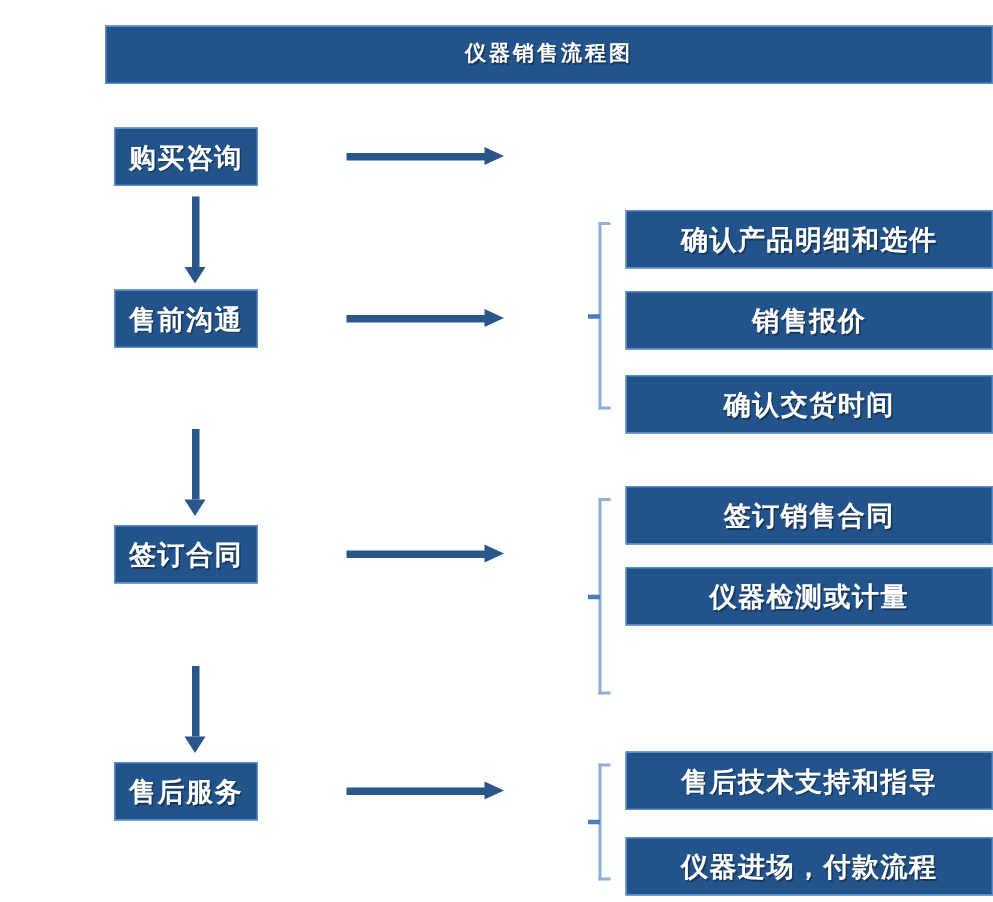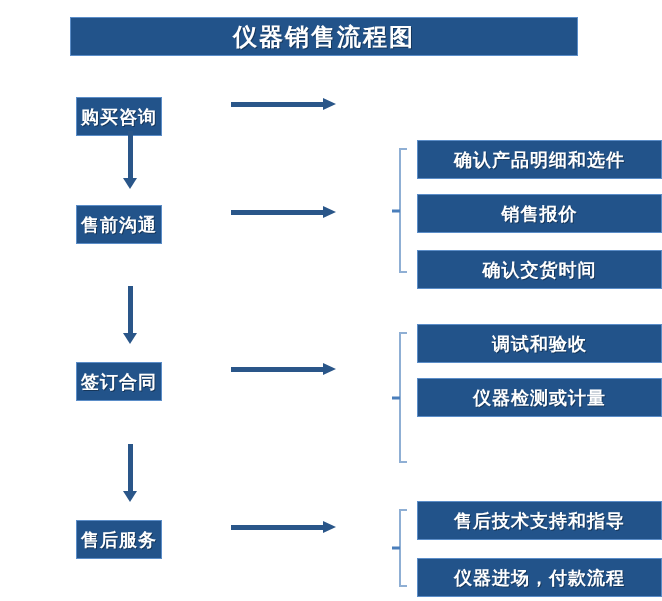--- a/index.html
+++ b/index.html
@@ -31,32 +31,31 @@
     justify-content: center;
     text-align: center;
     letter-spacing: 1px;
     text-shadow: 1px 1px 0 rgba(0,0,0,0.35);
     line-height: 1;
   }
 
   .title-bar {
     left: 70px;
     top: 17px;
-    width: 508px;
+    width: 592px;
     height: 39px;
-    font-size: 24px;
+    font-size: 14px;
     letter-spacing: 2px;
   }
 
   .stage-box {
     left: 76px;
-    width: 86px;
+    width: 96px;
     height: 39px;
     font-size: 18px;
-    margin-top: 12px;
   }
   .stage-1 { top: 85px; }
   .stage-2 { top: 193px; }
   .stage-3 { top: 350px; }
   .stage-4 { top: 508px; }
 
   .task-box {
     left: 417px;
     width: 245px;
     height: 39px;
@@ -228,18 +227,18 @@
   <div class="brace br-3">
     <div class="spine"></div>
     <div class="cap cap-top"></div>
     <div class="cap cap-bot"></div>
     <div class="nub"></div>
   </div>
 
   <div class="box task-box t2">确认产品明细和选件</div>
   <div class="box task-box t3">销售报价</div>
   <div class="box task-box t4">确认交货时间</div>
-  <div class="box task-box t5">调试和验收</div>
+  <div class="box task-box t5">签订销售合同</div>
   <div class="box task-box t6">仪器检测或计量</div>
   <div class="box task-box t8">售后技术支持和指导</div>
   <div class="box task-box t9">仪器进场，付款流程</div>
 
 </div>
 
 </body></html>

